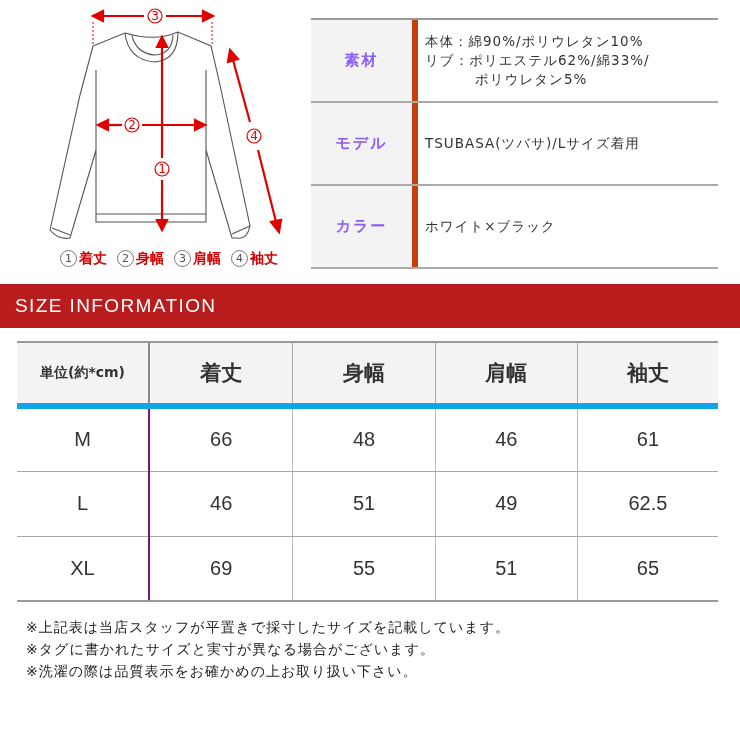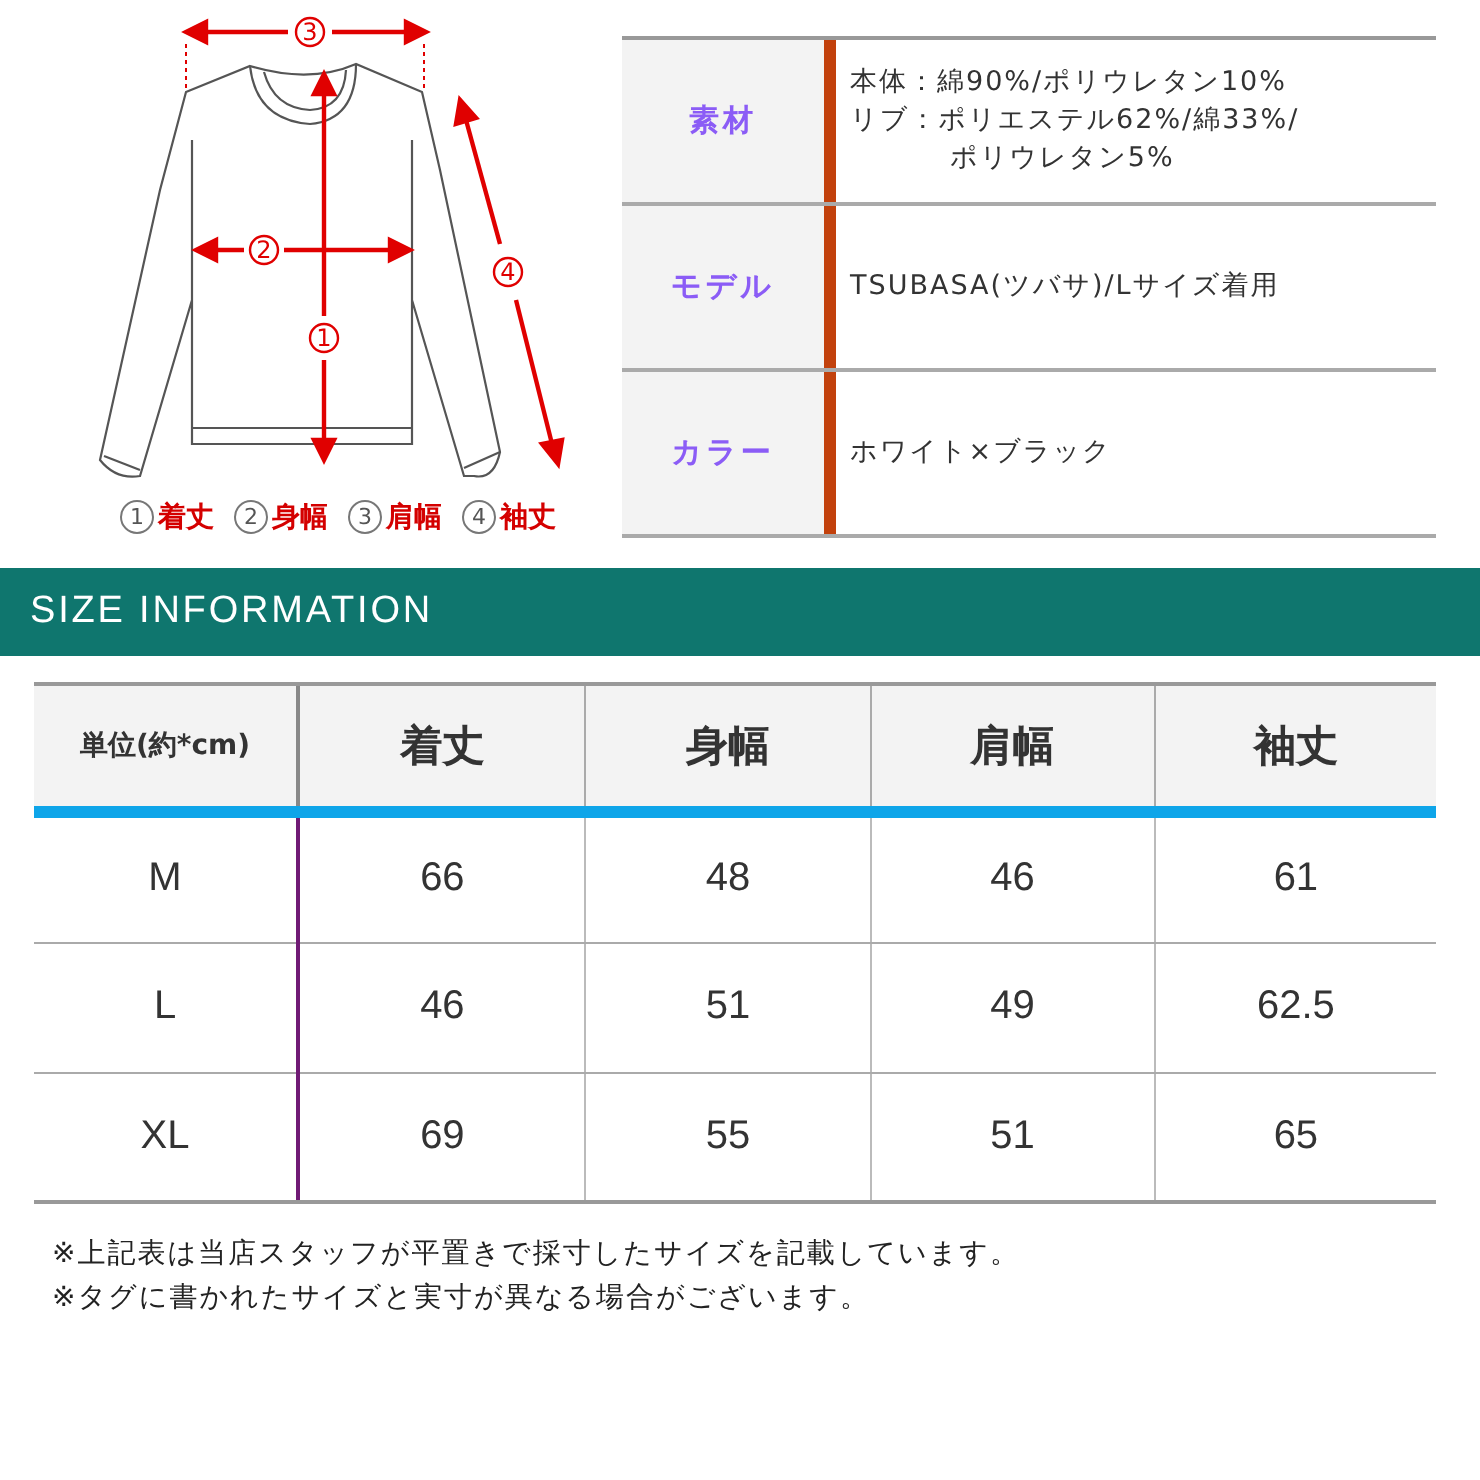--- a/index.html
+++ b/index.html
@@ -20,21 +20,21 @@
   .spec-row { display:flex; height:81px; border-bottom:2px solid #aaa; }
   .spec-label { width:101px; background:#f3f3f3; border-right:6px solid #c2410c; display:flex;
                 align-items:center; justify-content:center; font-size:15px; font-weight:bold;
                 letter-spacing:2px; color:#8b5cf6; }
   .spec-value { flex:1; display:flex; align-items:center; padding-left:7px; font-size:13.5px;
                 letter-spacing:1px; color:#333; line-height:19px; }
   .spec-value .lines div { white-space:nowrap; }
   .indent { padding-left:50px; }
 
   
-  #banner { left:0; top:284px; width:740px; height:44px; background:#0f766e; color:#fff;
+  #banner { left:0; top:284px; width:740px; height:44px; background:#b91c1c; color:#fff;
             display:flex; align-items:center; padding-left:15px; box-sizing:border-box;
             font-family:"Liberation Sans", sans-serif; font-size:19px; letter-spacing:1.4px; }
 
   
   #size { left:17px; top:341px; width:701px; border-collapse:collapse; }
   #size th, #size td { text-align:center; color:#333; padding:0; }
   #size thead tr { height:64px; background:#f3f3f3; }
   #size thead th { border-top:2px solid #999; border-bottom:6px solid #0ea5e9; font-size:21px;
                    font-weight:bold; border-left:1px solid #aaa; }
   #size thead th:first-child { border-left:none; font-size:14px; width:131px; }
@@ -167,13 +167,14 @@
       <td>55</td>
       <td>51</td>
       <td>65</td>
     </tr>
   </tbody>
 </table>
 
 <div id="notes" class="abs">
   <div>※上記表は当店スタッフが平置きで採寸したサイズを記載しています。</div>
   <div>※タグに書かれたサイズと実寸が異なる場合がございます。</div>
+  <div>※洗濯の際は品質表示をお確かめの上お取り扱い下さい。</div>
 </div>
 
 </body></html>

